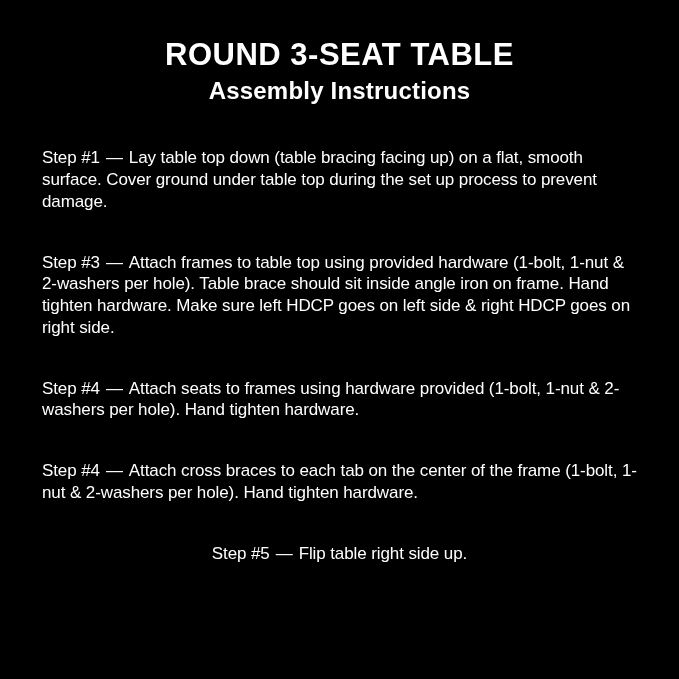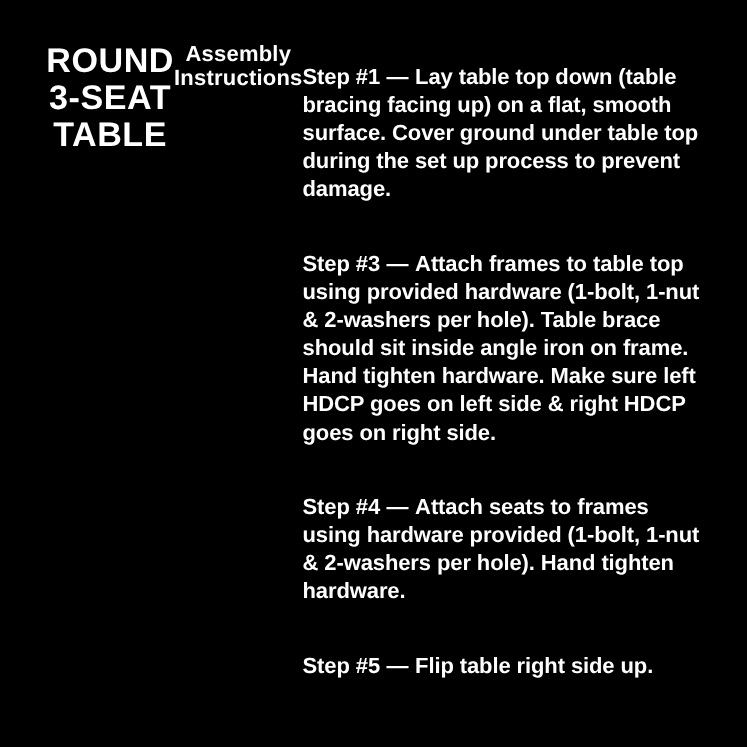--- a/index.html
+++ b/index.html
@@ -13,51 +13,52 @@
     color: #ffffff;
     font-family: "Liberation Sans", sans-serif;
     overflow: hidden;
   }
   .sheet {
     width: 679px;
     height: 679px;
     box-sizing: border-box;
     padding: 38px 42px 20px 42px;
     display: flex;
-    flex-direction: row;
+    flex-direction: column;
   }
   .title {
     text-align: center;
     font-size: 31px;
     font-weight: bold;
     letter-spacing: 0.5px;
     line-height: 1.1;
     margin: 0 0 6px 0;
   }
   .subtitle {
     text-align: center;
-    font-size: 20px;
+    font-size: 24px;
     font-weight: bold;
     letter-spacing: 0.2px;
     line-height: 1.1;
     margin: 0 0 26px 0;
   }
   .steps {
     display: flex;
     flex-direction: column;
   }
   .step {
-    font-size: 20px;
-    font-weight: bold;
+    font-size: 17px;
+    font-weight: normal;
     line-height: 1.28;
     margin-bottom: 22px;
     letter-spacing: -0.1px;
   }
   .step:last-child {
     margin-bottom: 0;
+    text-align: center;
   }
   .step-label {
     white-space: nowrap;
   }
   .step-dash {
     padding: 0 6px;
   }
   .step-text {
   }
 </style>
@@ -76,19 +77,22 @@
     </p>
 
     <p class="step">
       <span class="step-label">Step #3</span><span class="step-dash">—</span><span class="step-text">Attach frames to table top using provided hardware (1-bolt, 1-nut &amp; 2-washers per hole). Table brace should sit inside angle iron on frame. Hand tighten hardware. Make sure left HDCP goes on left side &amp; right HDCP goes on right side.</span>
     </p>
 
     <p class="step">
       <span class="step-label">Step #4</span><span class="step-dash">—</span><span class="step-text">Attach seats to frames using hardware provided (1-bolt, 1-nut &amp; 2-washers per hole). Hand tighten hardware.</span>
     </p>
 
+    <p class="step">
+      <span class="step-label">Step #4</span><span class="step-dash">—</span><span class="step-text">Attach cross braces to each tab on the center of the frame (1-bolt, 1-nut &amp; 2-washers per hole). Hand tighten hardware.</span>
+    </p>
 
     <p class="step">
       <span class="step-label">Step #5</span><span class="step-dash">—</span><span class="step-text">Flip table right side up.</span>
     </p>
 
   </div>
 </div>
 
 </body></html>

